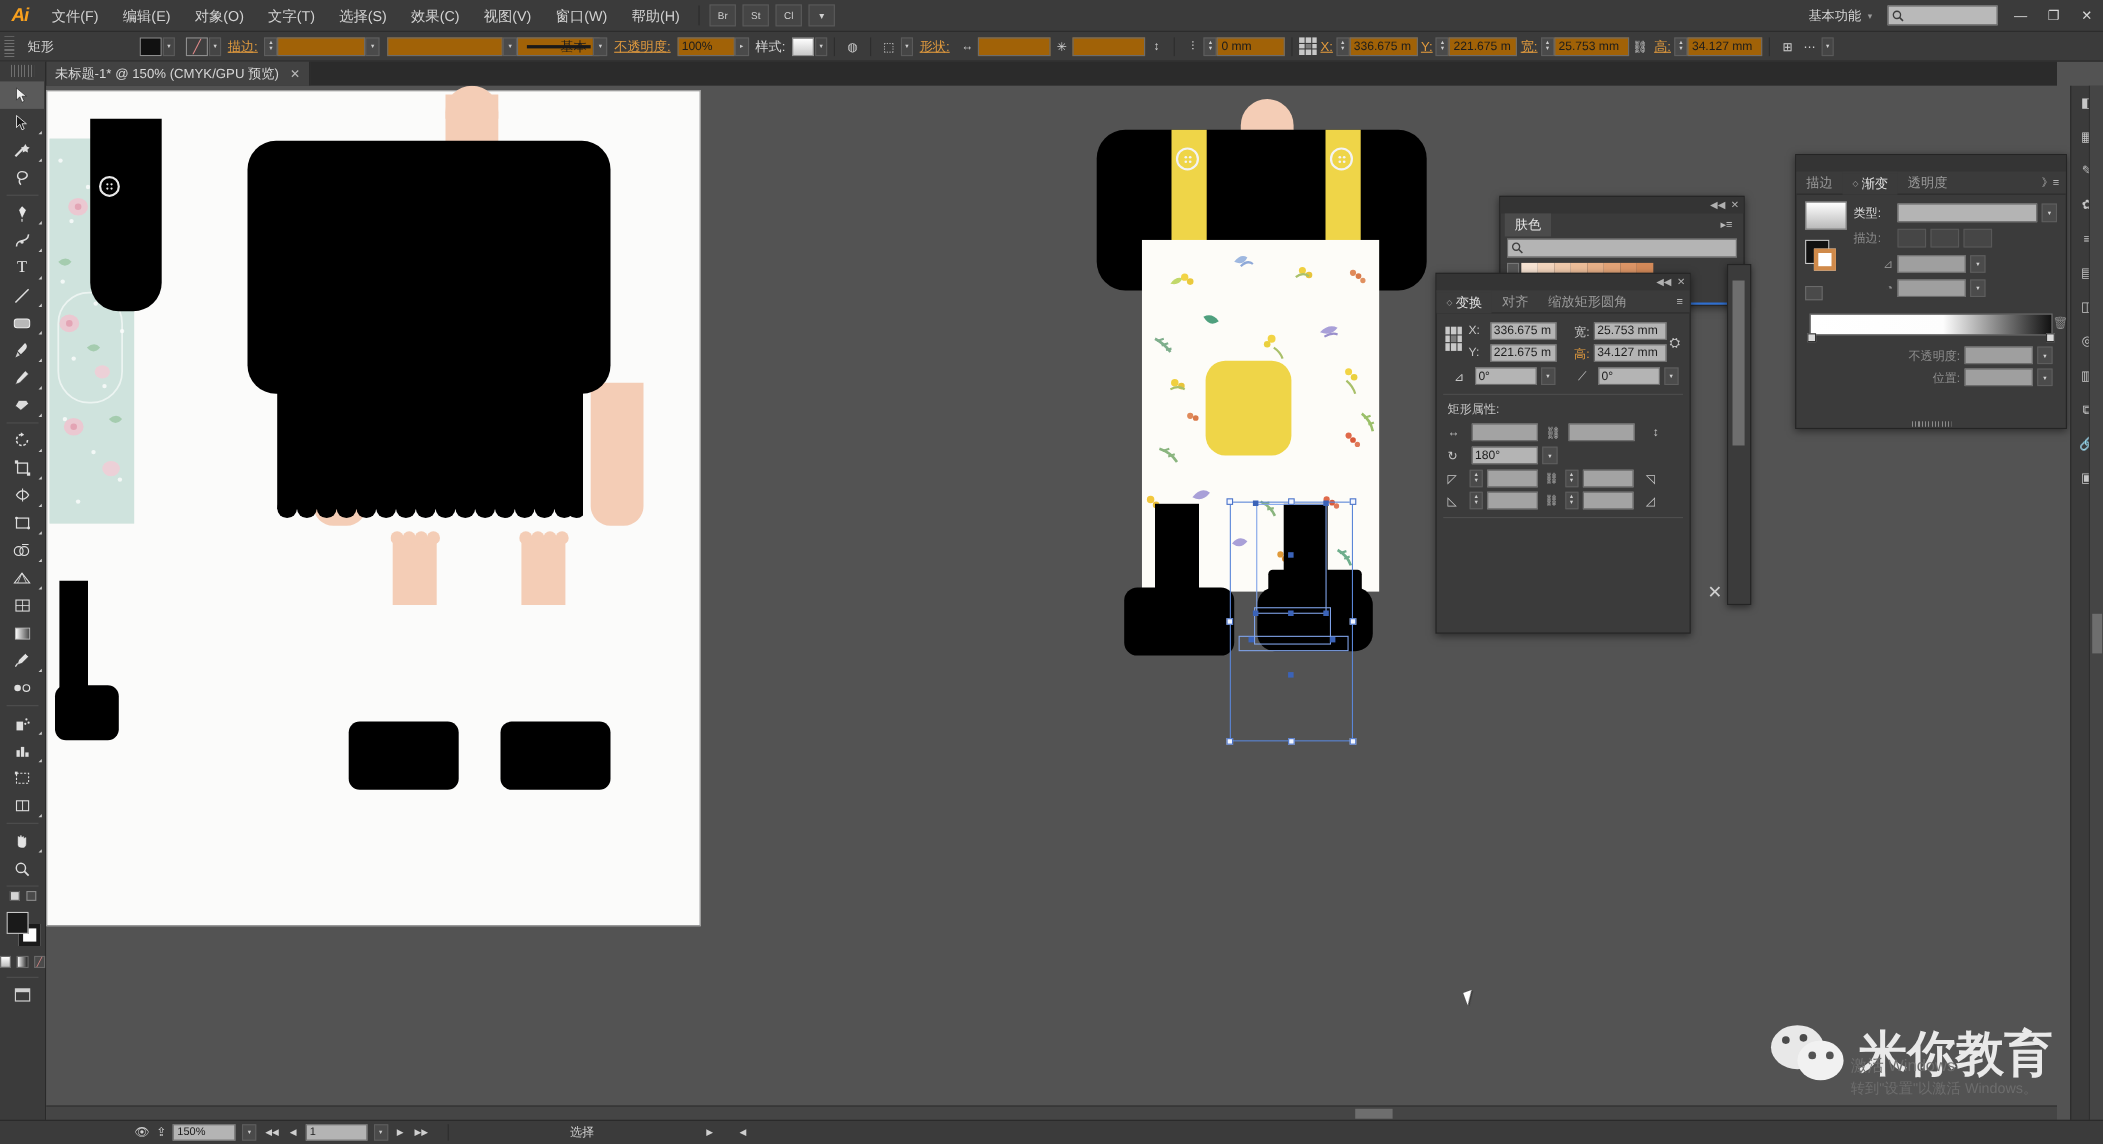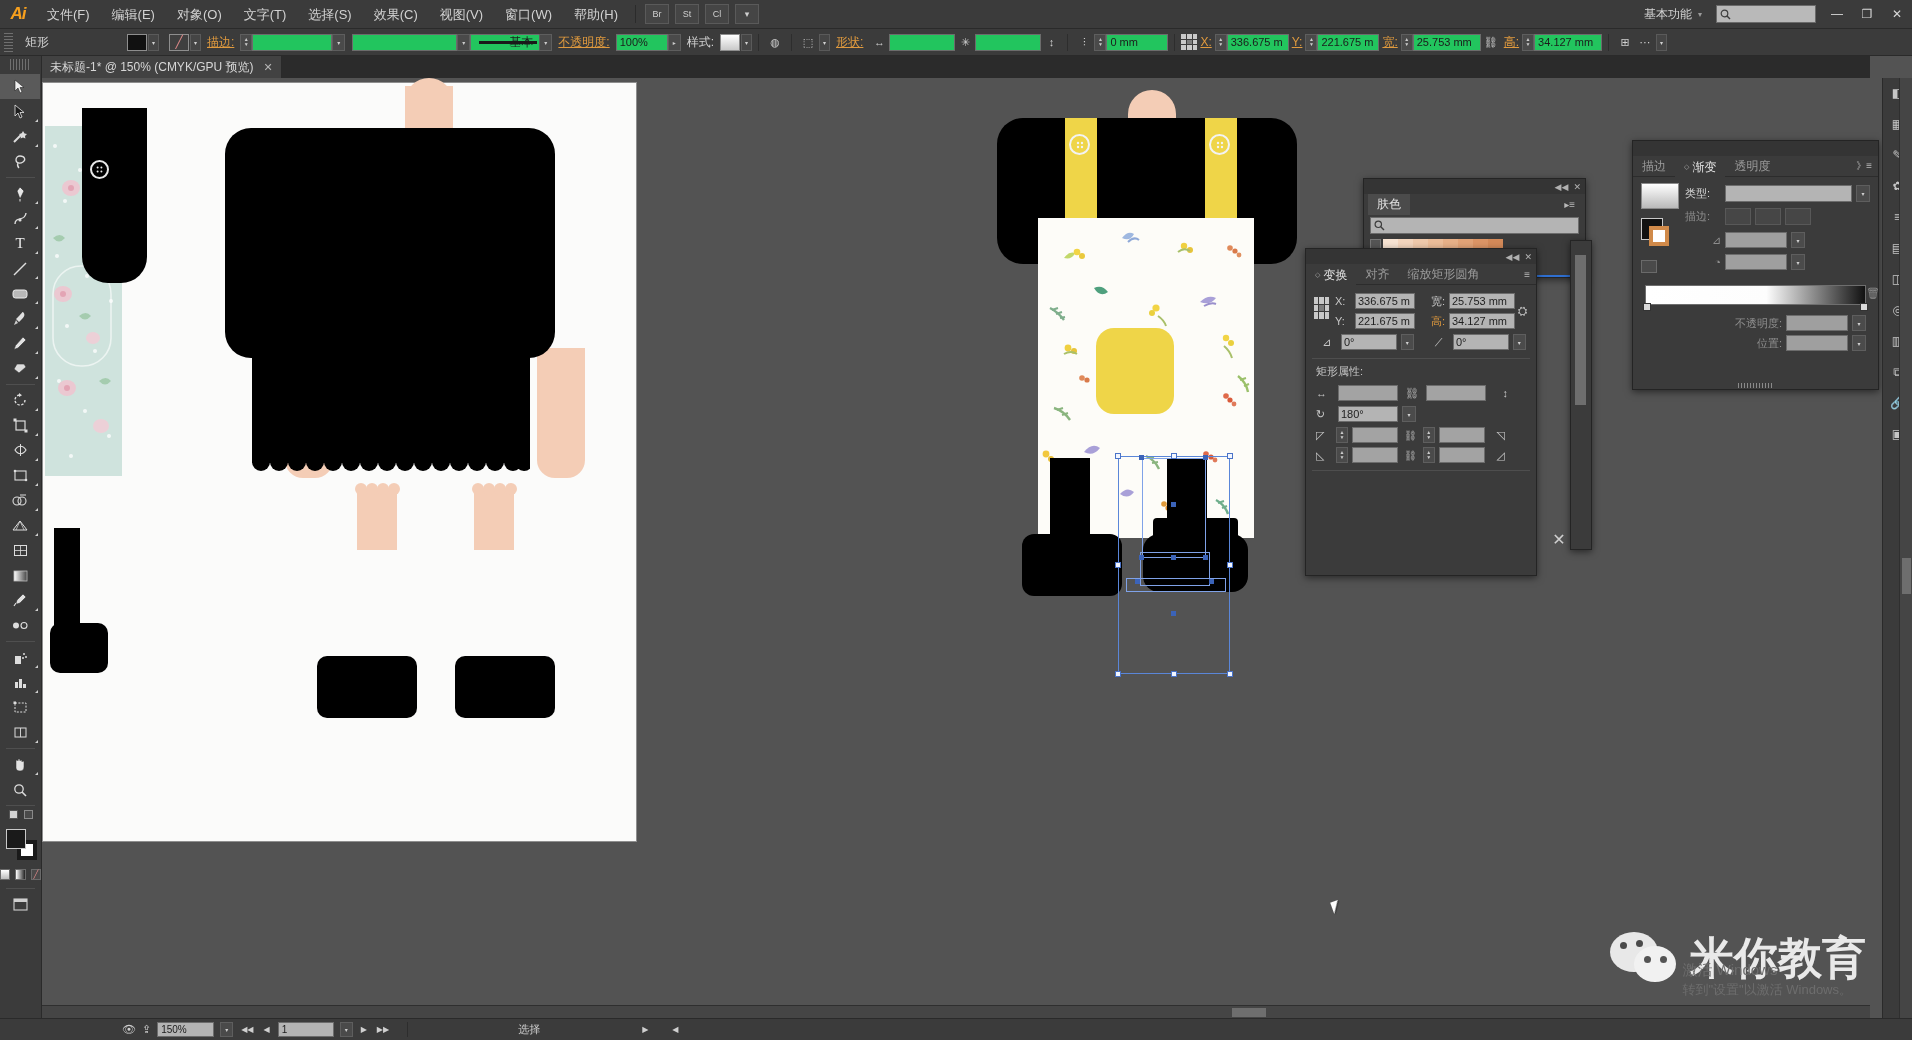--- a/index.html
+++ b/index.html
@@ -28,21 +28,21 @@
   
   .ctrlbar { position:absolute; left:0; top:29px; width:1912px; height:27px;
     background:#3b3b3b; border-bottom:1px solid #2a2a2a; display:flex; align-items:center; padding-left:4px; }
   .grip { width:9px; height:19px; background:
       repeating-linear-gradient(to bottom,#6f6f6f 0 1px,transparent 1px 3px); margin-right:6px; }
   .cb-label { font-size:12px; color:#d2d2d2; margin:0 6px; white-space:nowrap; }
   .cb-label.hl { color:#e09a3e; text-decoration:underline; }
   .swatch-btn { width:20px; height:17px; border:1px solid #8e8e8e; }
   .mini-drop { width:11px; height:17px; background:#454545; border:1px solid #5a5a5a;
     display:flex; align-items:center; justify-content:center; font-size:6px; color:#d0d0d0; margin-left:1px;}
-  .fld { height:17px; background:#22c55e; border:1px solid #6c6c6c; color:#1c1c1c; font-size:11px;
+  .fld { height:17px; background:#a16207; border:1px solid #6c6c6c; color:#1c1c1c; font-size:11px;
     display:flex; align-items:center; padding:0 3px; white-space:nowrap; }
   .drop-arrow { width:13px; height:17px; background:#4a4a4a; border:1px solid #5e5e5e;
     display:flex; align-items:center; justify-content:center; font-size:6px; color:#ccc; }
   .stepper { width:12px; height:17px; background:#4a4a4a; border:1px solid #5e5e5e;
     display:flex; flex-direction:column; align-items:center; justify-content:center; font-size:5px; line-height:5px; color:#ccc; }
   .cb-sep { width:1px; height:17px; background:#2d2d2d; margin:0 6px; }
   .icon-btn { width:20px; height:18px; display:flex; align-items:center; justify-content:center;
     color:#cfcfcf; font-size:11px; }
   .nine-dot { width:16px; height:16px; display:grid; grid-template-columns:repeat(3,1fr);
     grid-template-rows:repeat(3,1fr); gap:1px; }

